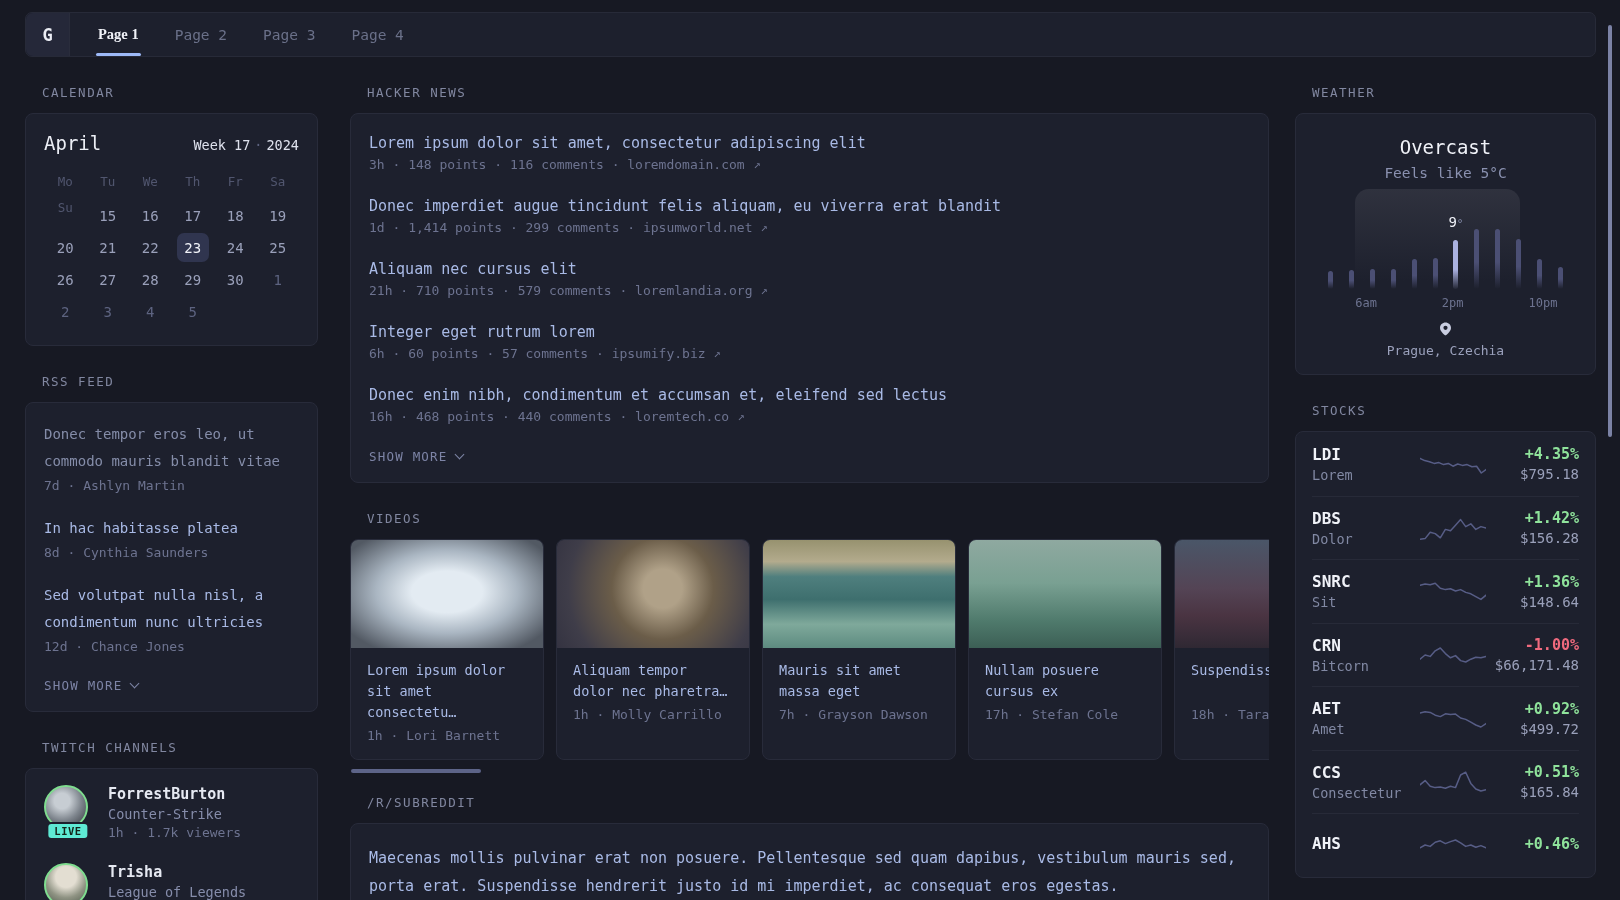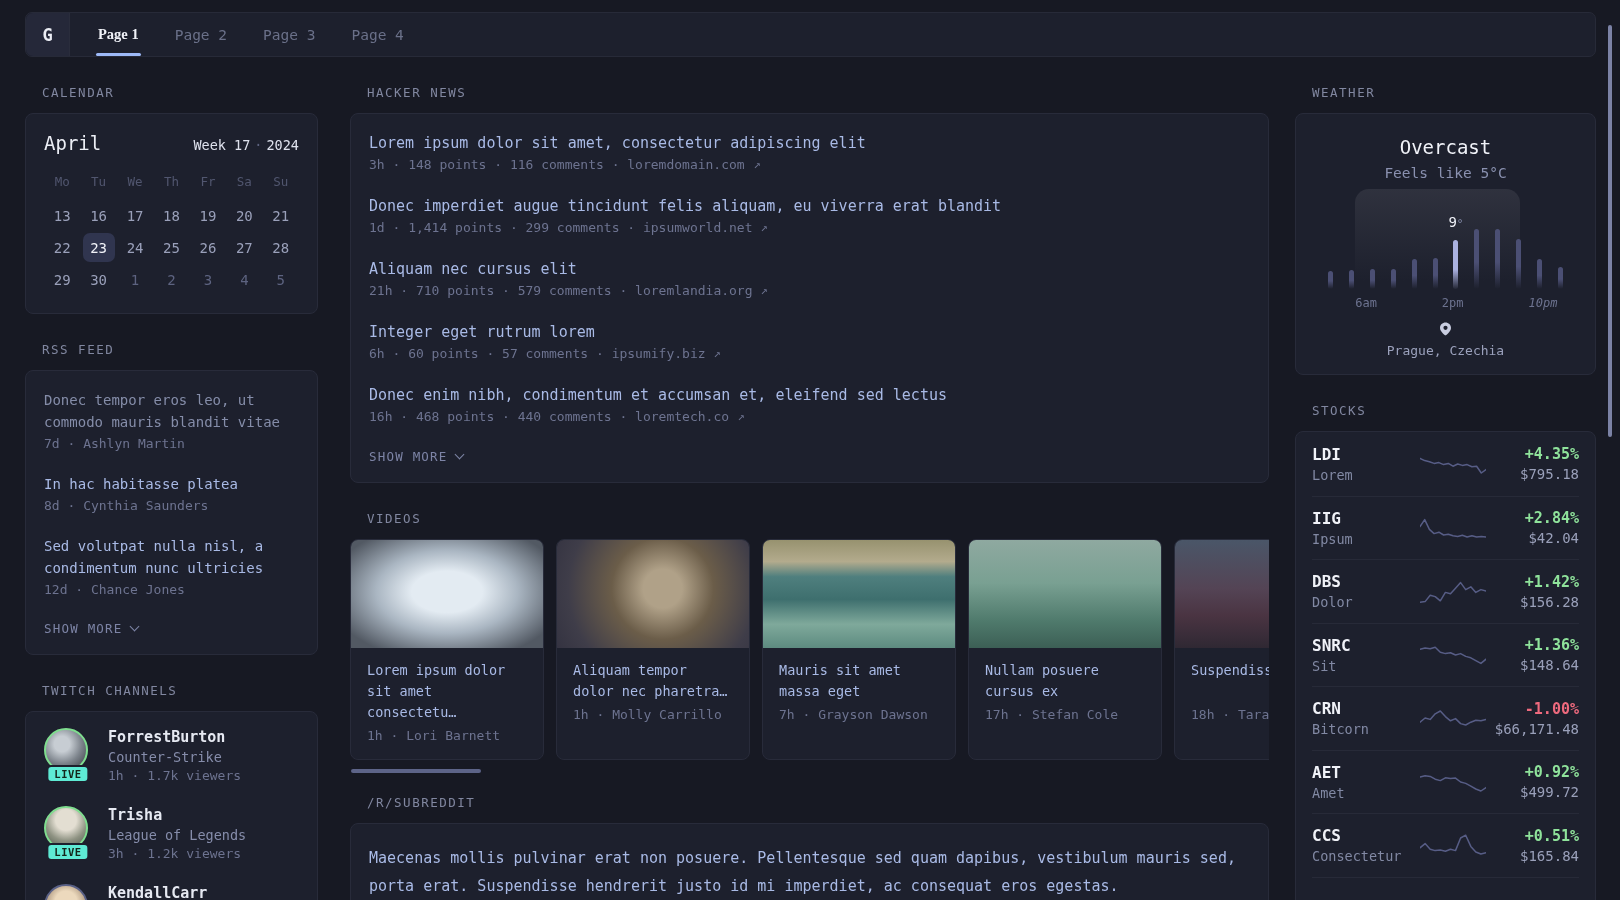--- a/index.html
+++ b/index.html
@@ -28,31 +28,31 @@
   .col-right{width:301px;margin-left:-6px;}
   .sec-label{margin:28px 0 13px 17px;font-size:12.5px;letter-spacing:1.5px;color:var(--label);}
   .card{background:var(--card);border:1px solid var(--border);border-radius:8px;}
 
   
   .cal-card{padding:18px;}
   .cal-head{display:flex;justify-content:space-between;align-items:baseline;}
   .cal-month{font-size:19px;color:var(--white);font-weight:500;}
   .cal-week{font-size:13.5px;color:#dfe2ee;}
   .cal-week .dot{color:#5d6380;margin:0 4px;}
-  .cal-grid{display:grid;grid-template-columns:repeat(7,1fr);margin-top:20px;row-gap:1px;}
+  .cal-grid{display:grid;grid-template-columns:repeat(6,1fr);margin-top:20px;row-gap:1px;}
   .cal-wd{color:var(--dim);font-size:12.5px;text-align:center;padding-bottom:10px;}
   .cal-day{height:31px;display:flex;align-items:center;justify-content:center;font-size:14px;color:#9aa0ba;cursor:pointer;}
   .cal-day span{width:32px;height:29px;display:flex;align-items:center;justify-content:center;border-radius:7px;}
   .cal-day.sel span{background:#30354f;color:#f0f2f8;}
   .cal-day.m{color:#5d6380;}
 
   
   .rss-card{padding:18px;}
   .rss-item{margin-bottom:22px;cursor:pointer;}
-  .rss-title{font-size:14px;line-height:22px;color:#858da9;}
+  .rss-title{font-size:14px;line-height:27px;color:#858da9;}
   .rss-item.unread .rss-title{color:var(--peri);font-weight:500;}
   .item-meta{font-size:13px;color:var(--meta);margin-top:3px;}
   .show-more{display:flex;align-items:center;font-size:12.5px;letter-spacing:1.2px;color:#7d84a6;cursor:pointer;}
   .chev{width:7px;height:7px;border-right:1.5px solid #7d84a6;border-bottom:1.5px solid #7d84a6;
     transform:rotate(45deg);display:inline-block;margin-left:8px;position:relative;top:-2px;}
 
   
   .tw-card{padding:16px 18px;}
   .tw-row{display:flex;gap:16px;min-height:70px;margin-bottom:8px;cursor:pointer;}
   .tw-avwrap{position:relative;width:48px;height:48px;flex-shrink:0;}
@@ -152,21 +152,21 @@
       </div>
       <div class="cal-grid">
           <div class="cal-wd">Mo</div>
           <div class="cal-wd">Tu</div>
           <div class="cal-wd">We</div>
           <div class="cal-wd">Th</div>
           <div class="cal-wd">Fr</div>
           <div class="cal-wd">Sa</div>
           <div class="cal-wd">Su</div>
           <div class="cal-day">
-            <span>13</span>
+            <span>15</span>
           </div>
           <div class="cal-day">
             <span>16</span>
           </div>
           <div class="cal-day">
             <span>17</span>
           </div>
           <div class="cal-day">
             <span>18</span>
           </div>
@@ -406,21 +406,21 @@
               <div class="we-bar" style="height: 30px;"></div>
             </div>
             <div class="we-cell">
               <div class="we-bar" style="height: 22px;"></div>
             </div>
           </div>
       </div>
       <div class="we-hours" id="we-hours">
           <div class="we-hour" style="grid-column: 3;">6am</div>
           <div class="we-hour" style="grid-column: 7;">2pm</div>
-          <div class="we-hour" style="grid-column: 11; font-style: italic;">10pm</div>
+          <div class="we-hour" style="grid-column: 11;">10pm</div>
         </div>
       <div class="we-loc">
         <svg width="11" height="14" viewBox="0 0 12 14">
             <path d="M6 0C2.7 0 0 2.6 0 5.8 0 10 6 14 6 14s6-4 6-8.2C12 2.6 9.3 0 6 0zm0 8a2.3 2.3 0 1 1 0-4.6A2.3 2.3 0 0 1 6 8z" fill="#c9cde0"></path>
           </svg>
         <span>Prague, Czechia</span>
       </div>
     </div>
 
     <div class="sec-label">STOCKS</div>
@@ -433,33 +433,20 @@
           <svg width="66" height="30" viewBox="0 0 66 30" class="st-spark">
             <polyline points="0.0,9.4 4.7,11.6 9.4,12.8 14.1,14.4 18.9,13.6 23.6,15.6 28.3,14.4 33.0,17.2 37.7,15.0 42.4,16.4 47.1,15.6 51.9,17.8 56.6,17.2 61.3,24.0 66.0,20.6" fill="none" stroke="#575d86" stroke-width="1.5" stroke-linejoin="round" stroke-linecap="round"></polyline>
           </svg>
           <div class="st-right">
             <div class="st-change up">+4.35%</div>
             <div class="st-price">$795.18</div>
           </div>
         </div>
         <div class="st-row">
           <div class="st-id">
-            <div class="st-ticker">IIG</div>
-            <div class="st-name">Ipsum</div>
-          </div>
-          <svg width="66" height="30" viewBox="0 0 66 30" class="st-spark">
-            <polyline points="0.0,13.6 4.7,6.6 9.4,16.4 14.1,20.6 18.9,19.2 23.6,22.0 28.3,21.2 33.0,22.8 37.7,23.4 42.4,22.3 47.1,24.0 51.9,22.8 56.6,24.0 61.3,23.4 66.0,24.0" fill="none" stroke="#575d86" stroke-width="1.5" stroke-linejoin="round" stroke-linecap="round"></polyline>
-          </svg>
-          <div class="st-right">
-            <div class="st-change up">+2.84%</div>
-            <div class="st-price">$42.04</div>
-          </div>
-        </div>
-        <div class="st-row">
-          <div class="st-id">
             <div class="st-ticker">DBS</div>
             <div class="st-name">Dolor</div>
           </div>
           <svg width="66" height="30" viewBox="0 0 66 30" class="st-spark">
             <polyline points="0.0,26.2 5.1,25.6 10.2,19.2 15.2,20.6 20.3,24.8 25.4,16.4 30.5,17.8 35.5,12.2 40.6,6.6 45.7,13.6 50.8,10.8 55.8,16.4 60.9,13.6 66.0,15.0" fill="none" stroke="#575d86" stroke-width="1.5" stroke-linejoin="round" stroke-linecap="round"></polyline>
           </svg>
           <div class="st-right">
             <div class="st-change up">+1.42%</div>
             <div class="st-price">$156.28</div>
           </div>

